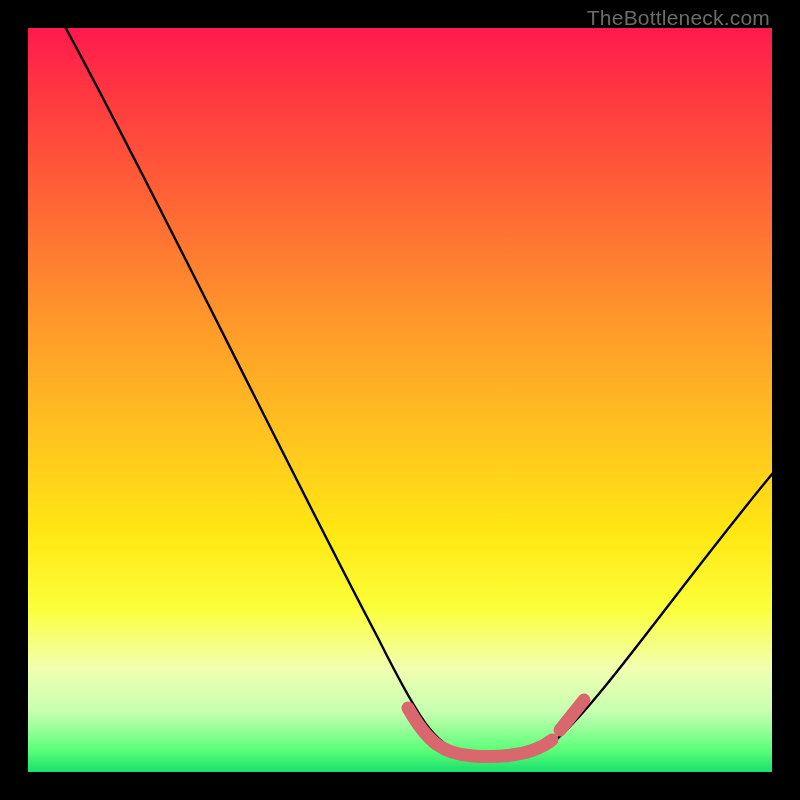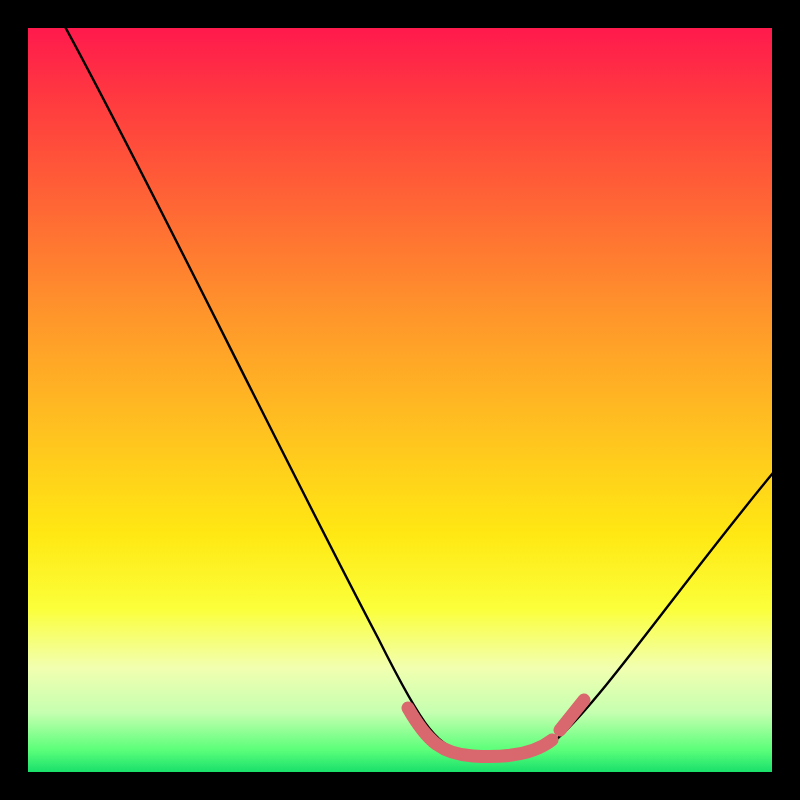--- a/index.html
+++ b/index.html
@@ -53,20 +53,21 @@
     left: 0;
     top: 0;
     width: 744px;
     height: 744px;
   }
 </style>
 </head>
 <body>
 
 <div class="frame">
+  <div class="watermark">TheBottleneck.com</div>
   <div class="gradient">
     <svg class="curve" viewBox="0 0 744 744" preserveAspectRatio="none">
       <path d="M 35 -5
                C 120 150, 250 420, 350 610
                C 395 700, 410 722, 445 726
                C 480 730, 510 728, 530 710
                C 575 670, 650 560, 745 445" fill="none" stroke="#000000" stroke-width="2.4" stroke-linecap="round"></path>
       <path d="M 380 680
                C 400 715, 415 726, 445 728
                C 475 730, 505 727, 524 712

